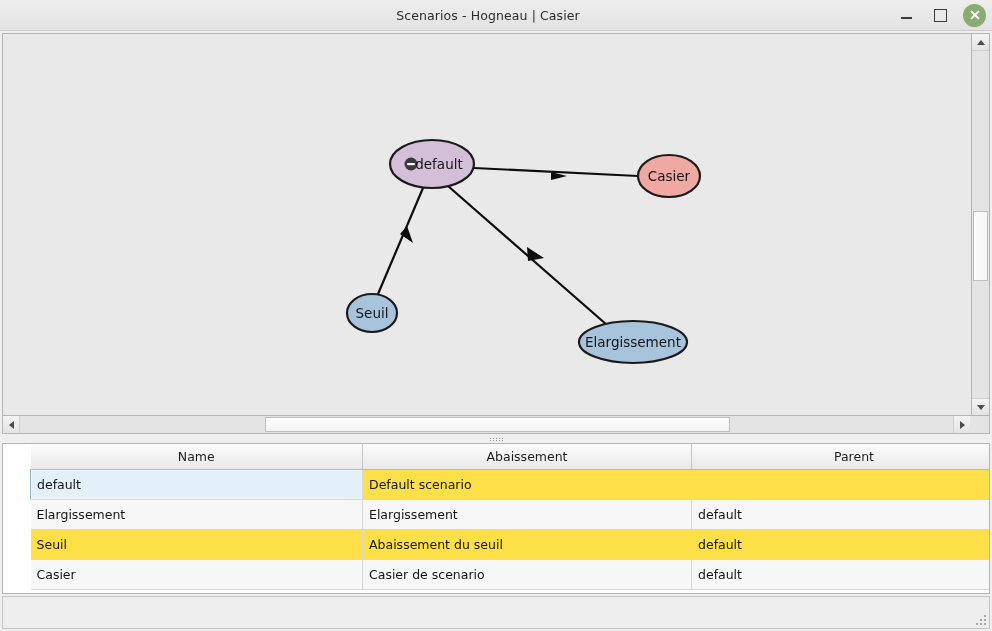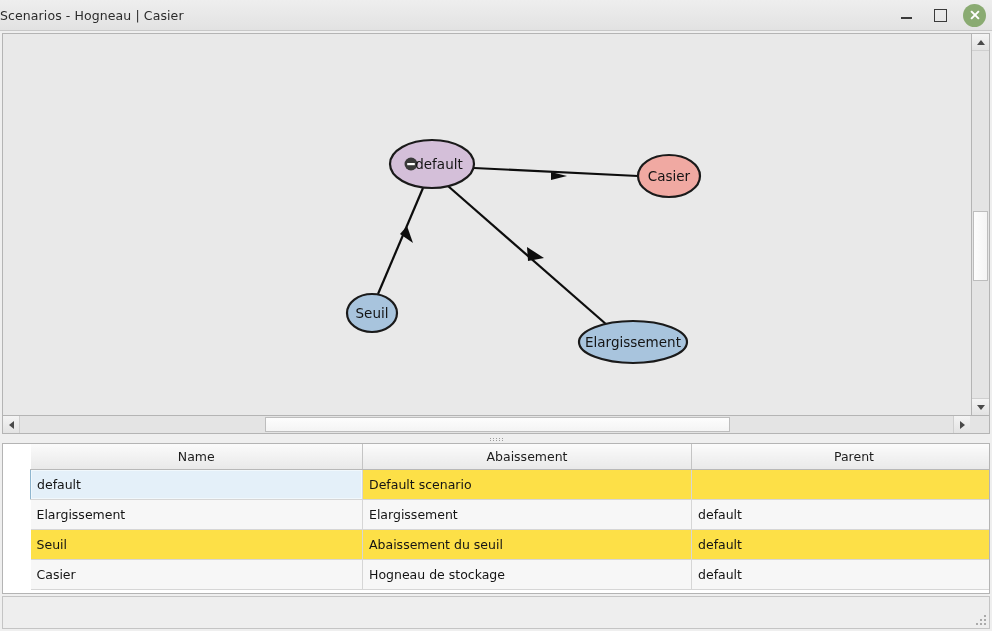--- a/index.html
+++ b/index.html
@@ -23,21 +23,21 @@
     height: 31px;
     background: linear-gradient(to bottom, #eeeeee 0%, #e7e7e7 60%, #e2e2e2 100%);
     border-bottom: 1px solid #c8c8c8;
     display: flex; align-items: center;
     position: relative;
     flex: 0 0 31px;
   }
   .title-text {
     position: absolute;
     left: 0; right: 16px;
-    text-align: left;
+    text-align: center;
     font-size: 12.5px;
     color: #2b2b2b;
     letter-spacing: 0.1px;
   }
   .win-controls {
     position: absolute;
     right: 6px; top: 0; bottom: 0;
     display: flex; align-items: center; gap: 12px;
   }
   .wc-btn {
@@ -344,21 +344,21 @@
           <td>Elargissement</td>
           <td>default</td>
         </tr>
         <tr class="norm">
           <td>Seuil</td>
           <td>Abaissement du seuil</td>
           <td>default</td>
         </tr>
         <tr class="alt">
           <td>Casier</td>
-          <td>Hogneau de stockage</td>
+          <td>Casier de scenario</td>
           <td>default</td>
         </tr>
       </tbody>
     </table>
     <div class="filler"></div>
   </div>
 
   <div class="statusbar">
     <span></span>
     <div class="grip">

